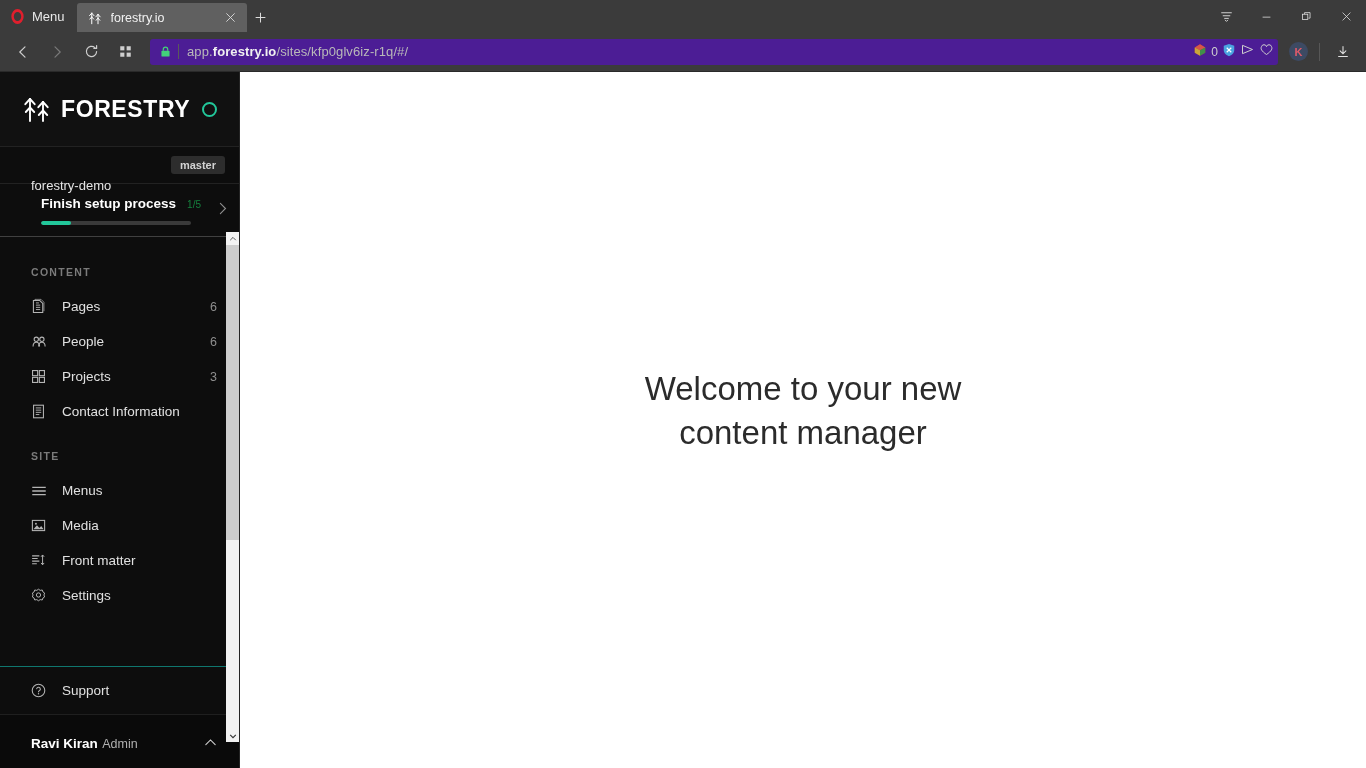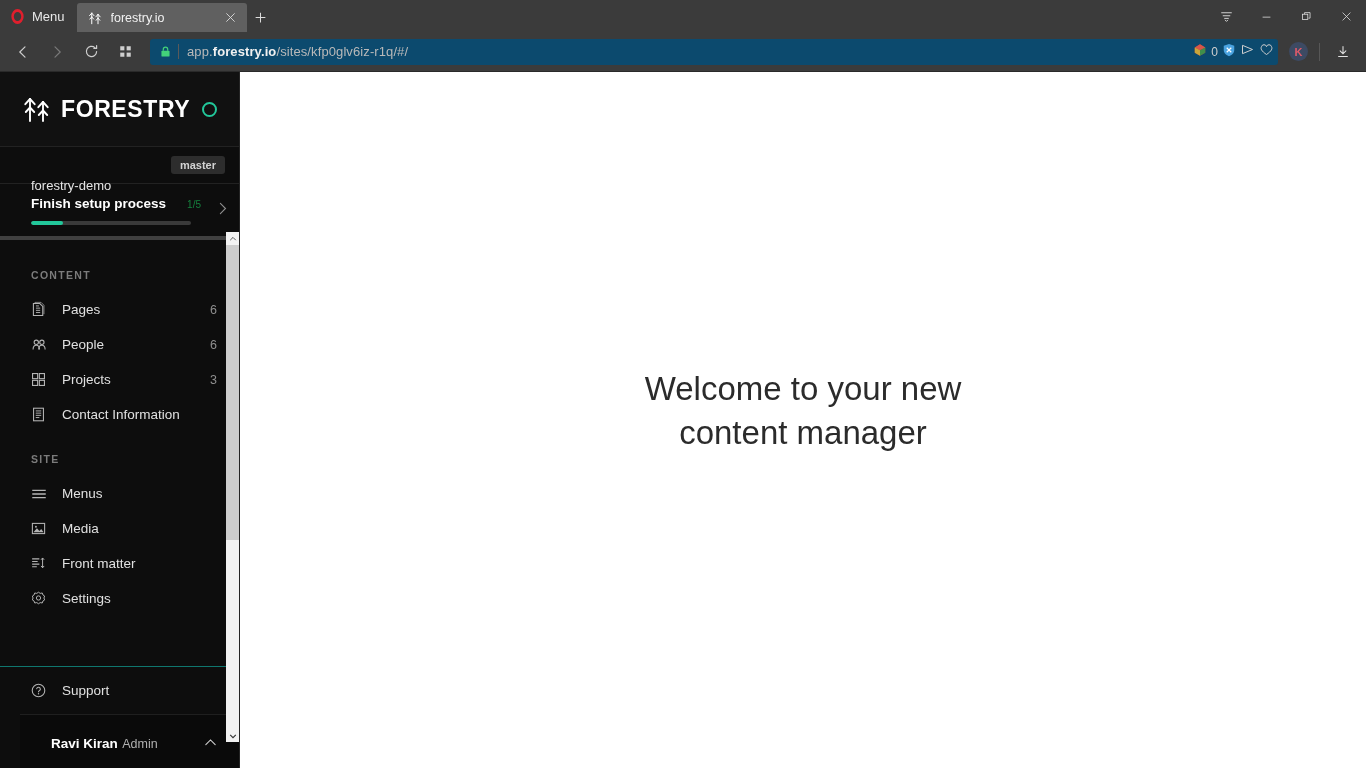--- a/index.html
+++ b/index.html
@@ -63,21 +63,21 @@
     border-bottom: 1px solid #2a2a2a;
   }
   .tb-icon {
     width: 30px; height: 30px; flex: none;
     display: flex; align-items: center; justify-content: center;
     color: #cfcfcf; margin: 0 2px;
   }
   .tb-icon.disabled { color: #7a7a7a; }
   #address-bar {
     flex: 1; height: 26px; margin: 0 6px 0 8px;
-    background: #0c4a6e; border-radius: 3px;
+    background: #4c1d95; border-radius: 3px;
     display: flex; align-items: center; padding: 0 4px;
     position: relative;
   }
   #lock-icon { width: 22px; display: flex; align-items: center; justify-content: center; }
   .addr-sep { width: 1px; height: 15px; background: #5a5a5a; margin: 0 8px 0 2px; }
   #url-text { font-size: 13px; color: #b9b9b9; white-space: nowrap; letter-spacing: 0.1px; }
   #url-text b { color: #f0f0f0; font-weight: 700; }
   #addr-right {
     position: absolute; right: 4px; top: 0; height: 26px;
     display: flex; align-items: center; gap: 4px;
@@ -125,22 +125,22 @@
     display: flex; align-items: center; padding: 0 14px 0 31px;
     border-top: 1px solid #222; border-bottom: 1px solid #222;
   }
   #site-name { flex: 1; color: #e4e4e4; font-size: 13px; margin-top: 40px; }
   #branch-badge {
     background: #2d2d2d; color: #d2d2d2;
     font-size: 11px; font-weight: 700;
     padding: 3px 9px; border-radius: 3px;
   }
   #setup-row {
-    flex: none; padding: 12px 14px 11px 31px; position: relative;
-    border-bottom: 4px solid #404040;
+    flex: none; padding: 12px 14px 11px 41px; position: relative;
+    border-bottom: 1px solid #404040;
   }
   #setup-line { display: flex; align-items: baseline; }
   #setup-label { flex: 1; color: #ffffff; font-size: 13.5px; font-weight: 700; }
   #setup-count { color: #15803d; font-size: 10px; margin-right: 24px; }
   #setup-track {
     height: 4px; background: #3a3a3a; border-radius: 2px;
     margin-top: 10px; margin-right: 34px; overflow: hidden;
   }
   #setup-fill { height: 4px; background: #22c79a; border-radius: 2px; }
   #setup-chevron {
@@ -184,21 +184,20 @@
   }
 
   #support-row {
     flex: none; height: 48px; display: flex; align-items: center;
     padding: 0 29px; border-top: 1px solid #0f766e;
   }
   #user-row {
     flex: none; height: 54px; background: #0a0a0a;
     display: flex; align-items: center; padding: 4px 20px 0 31px;
     border-top: 1px solid #1f1f1f;
-    margin-left: 20px;
   }
   #user-meta { flex: 1; }
   #user-name { color: #ffffff; font-size: 13.5px; font-weight: 700; line-height: 1.25; }
   #user-role { color: #b0b0b0; font-size: 12.5px; line-height: 1.3; }
   #user-chevron { color: #cfcfcf; font-size: 16px; line-height: 1; }
 
   
   #main {
     flex: 1; height: 696px; background: #ffffff;
     display: flex; align-items: flex-start; justify-content: center;

